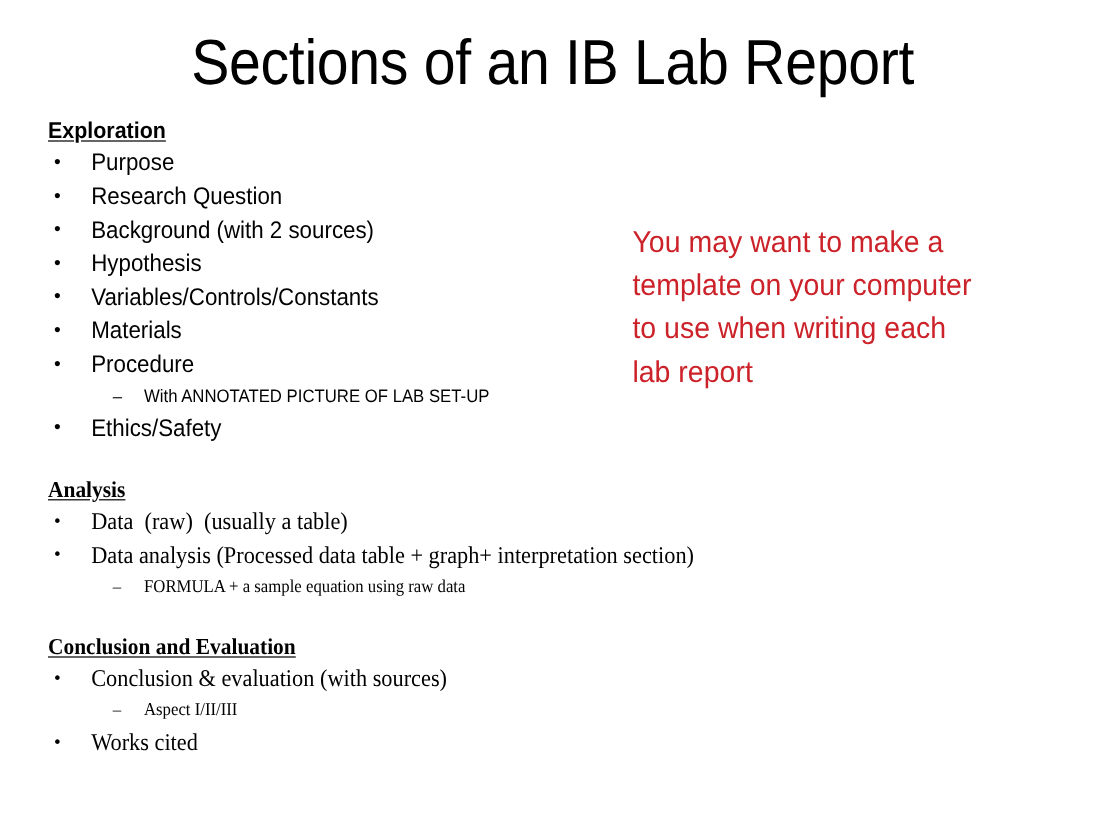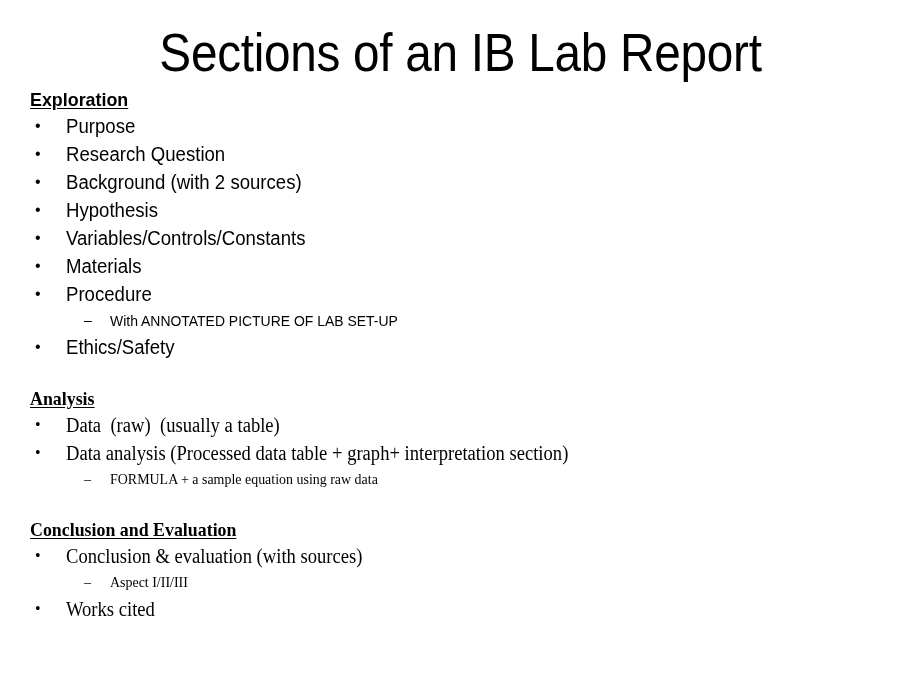--- a/index.html
+++ b/index.html
@@ -41,21 +41,21 @@
 
   
   .body-col {
     position: absolute;
     left: 30px;
     top: 88px;
     width: 740px;
   }
 
   .section {
-    margin: 0;
+    margin: 10px;
   }
   .section + .section {
     margin-top: 26px;
     font-family: Liberation Serif, serif;
   }
 
   .section-heading {
     font-size: 19px;
     line-height: 24px;
     font-weight: bold;
@@ -217,14 +217,20 @@
         </li>
         <li class="bullet">
           <span class="marker">•</span>
           <span class="txt">Works cited</span>
         </li>
       </ul>
     </div>
 
   </div>
 
+  <div class="note">
+    <span class="note-line">You may want to make a</span>
+    <span class="note-line">template on your computer</span>
+    <span class="note-line">to use when writing each</span>
+    <span class="note-line">lab report</span>
+  </div>
 
 </div>
 
 </body></html>

